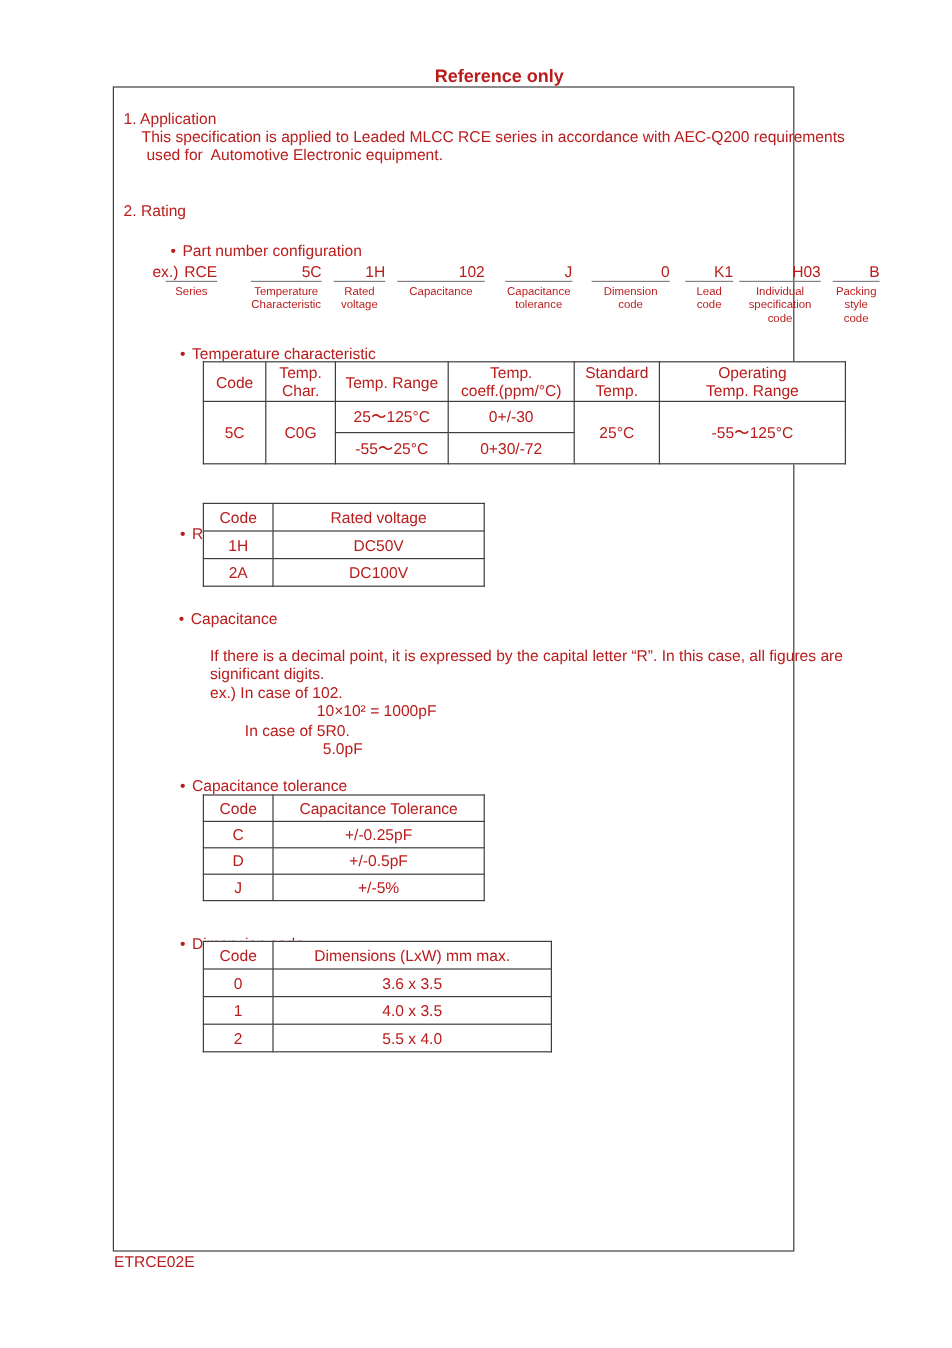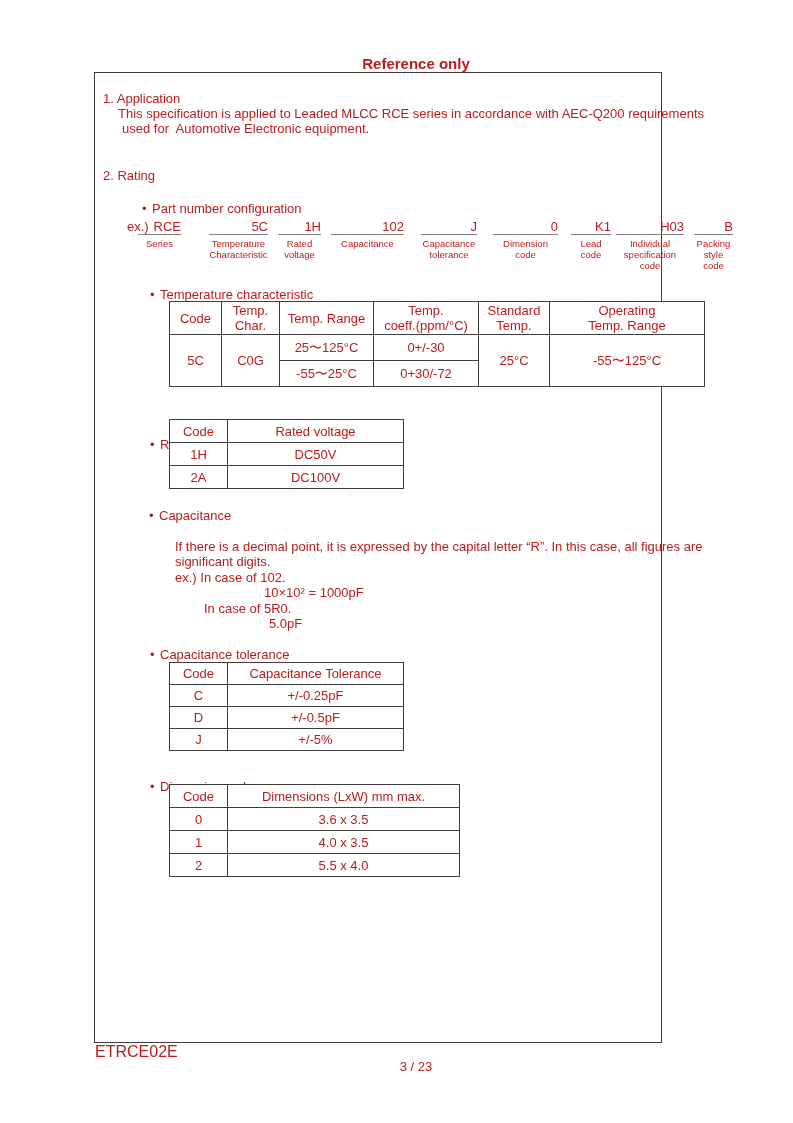--- a/index.html
+++ b/index.html
@@ -42,21 +42,21 @@
     border:1px solid #3e3e3e; font-weight:normal; text-align:center;
     vertical-align:middle; font-size:13px; line-height:15px;
     white-space:pre-line; padding:0 2px;
   }
   .t-temp thead tr { height:33px; }
   .t-temp tbody tr { height:26px; }
   .t-rv tr { height:23px; }
   .t-ct tr { height:22px; }
   .t-dim tr { height:23px; }
 
-  .footer-code { position:absolute; left:95px; top:1045px; font-size:16px; line-height:14px; }
+  .footer-code { position:absolute; left:95px; top:1045px; font-size:13px; line-height:14px; }
   .footer-page { position:absolute; left:94px; top:1060px; width:644px; text-align:center; font-size:13px; line-height:14px; }
 </style>
 </head>
 <body>
 
 <div class="page">
 
   <div class="doc-title">Reference only</div>
 
   <div class="box">
@@ -247,15 +247,14 @@
         <tr>
           <td>2</td>
           <td>5.5 x 4.0</td>
         </tr>
       </tbody>
     </table>
 
   </div>
 
   <div class="footer-code">ETRCE02E</div>
-  <div class="footer-page">3 / 23</div>
 
 </div>
 
 </body></html>

